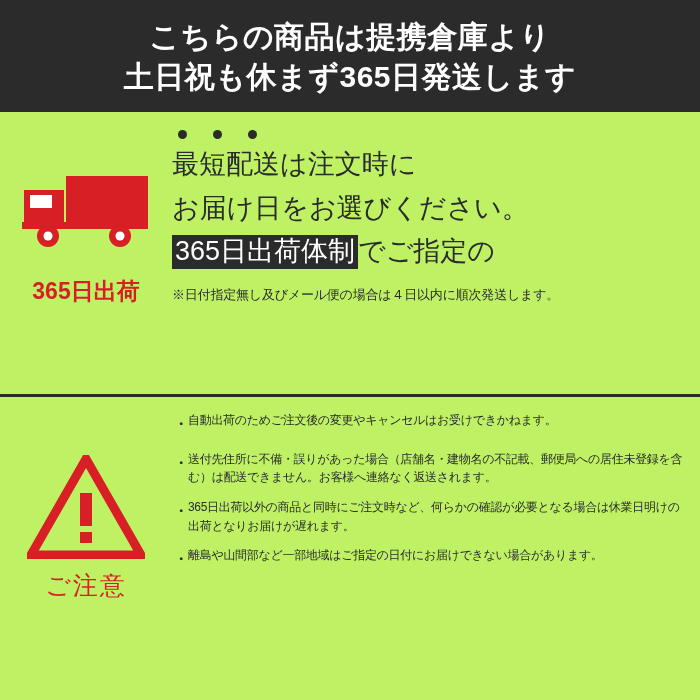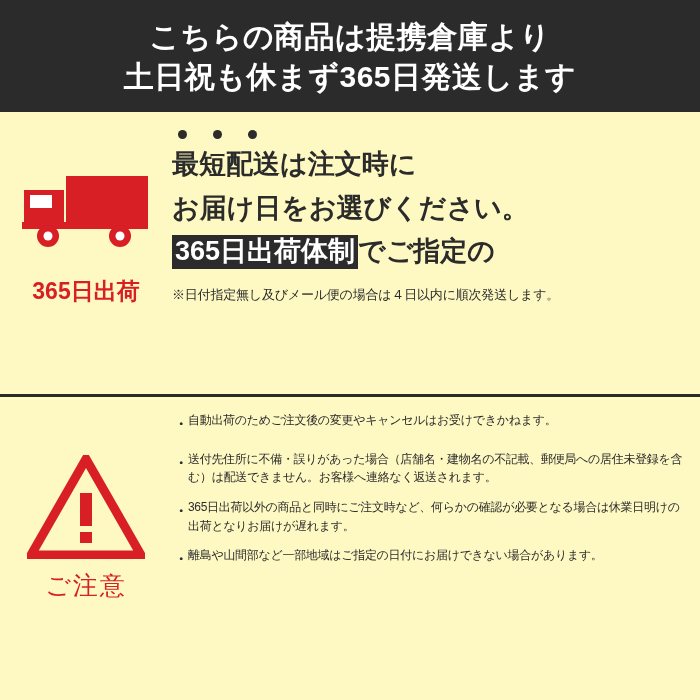--- a/index.html
+++ b/index.html
@@ -4,21 +4,21 @@
 <style>
   * { box-sizing: border-box; margin: 0; padding: 0; }
   html, body {
     width: 700px; height: 700px;
     background: #ffffff;
     font-family: "Liberation Sans", sans-serif;
   }
   .banner {
     width: 700px; height: 700px;
     position: relative;
-    background: #fef9c3;
+    background: #bef264;
     overflow: hidden;
   }
 
   
   .header {
     background: #2b2b2b;
     color: #ffffff;
     height: 112px;
     display: flex;
     flex-direction: column;
@@ -69,21 +69,21 @@
     margin-bottom: 4px;
   }
   .dot {
     width: 9px; height: 9px;
     background: #2b2b2b;
     border-radius: 50%;
   }
   .mid-line {
     color: #2b2b2b;
     font-size: 27px;
-    font-weight: bold;
+    font-weight: normal;
     line-height: 1.62;
     white-space: nowrap;
   }
   .hl {
     background: #2b2b2b;
     color: #ffffff;
     padding: 1px 3px 3px 3px;
   }
   .note {
     margin-top: 12px;

